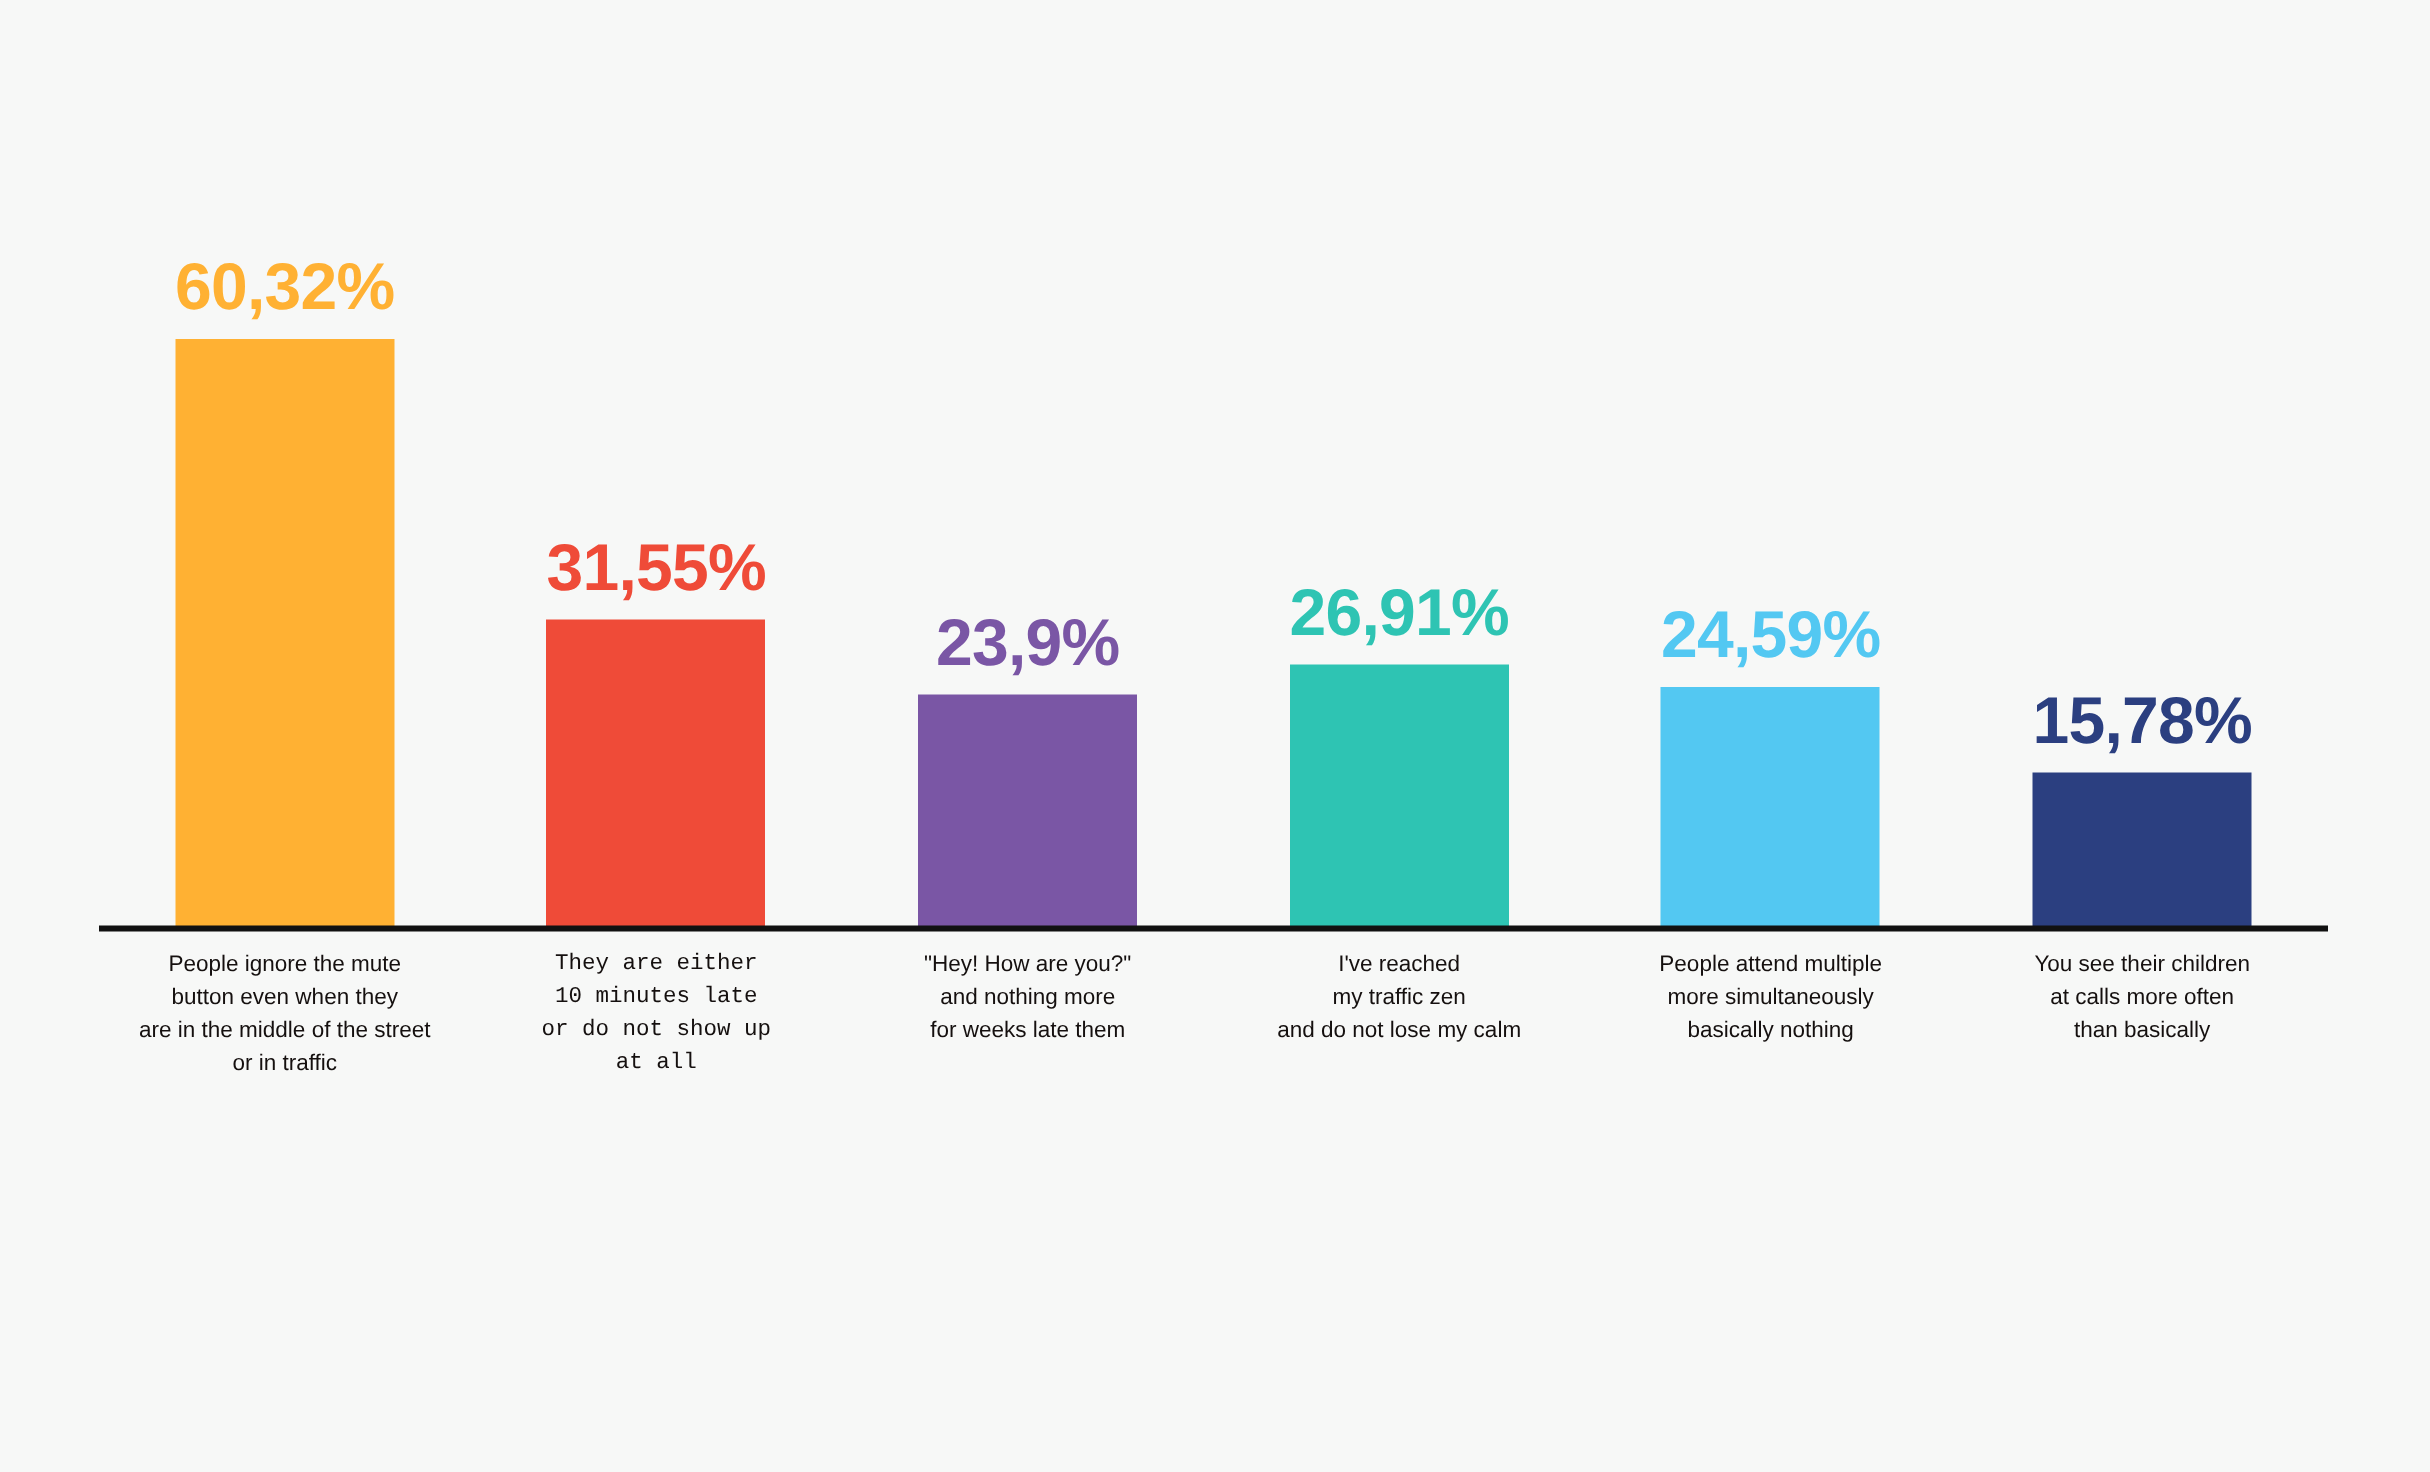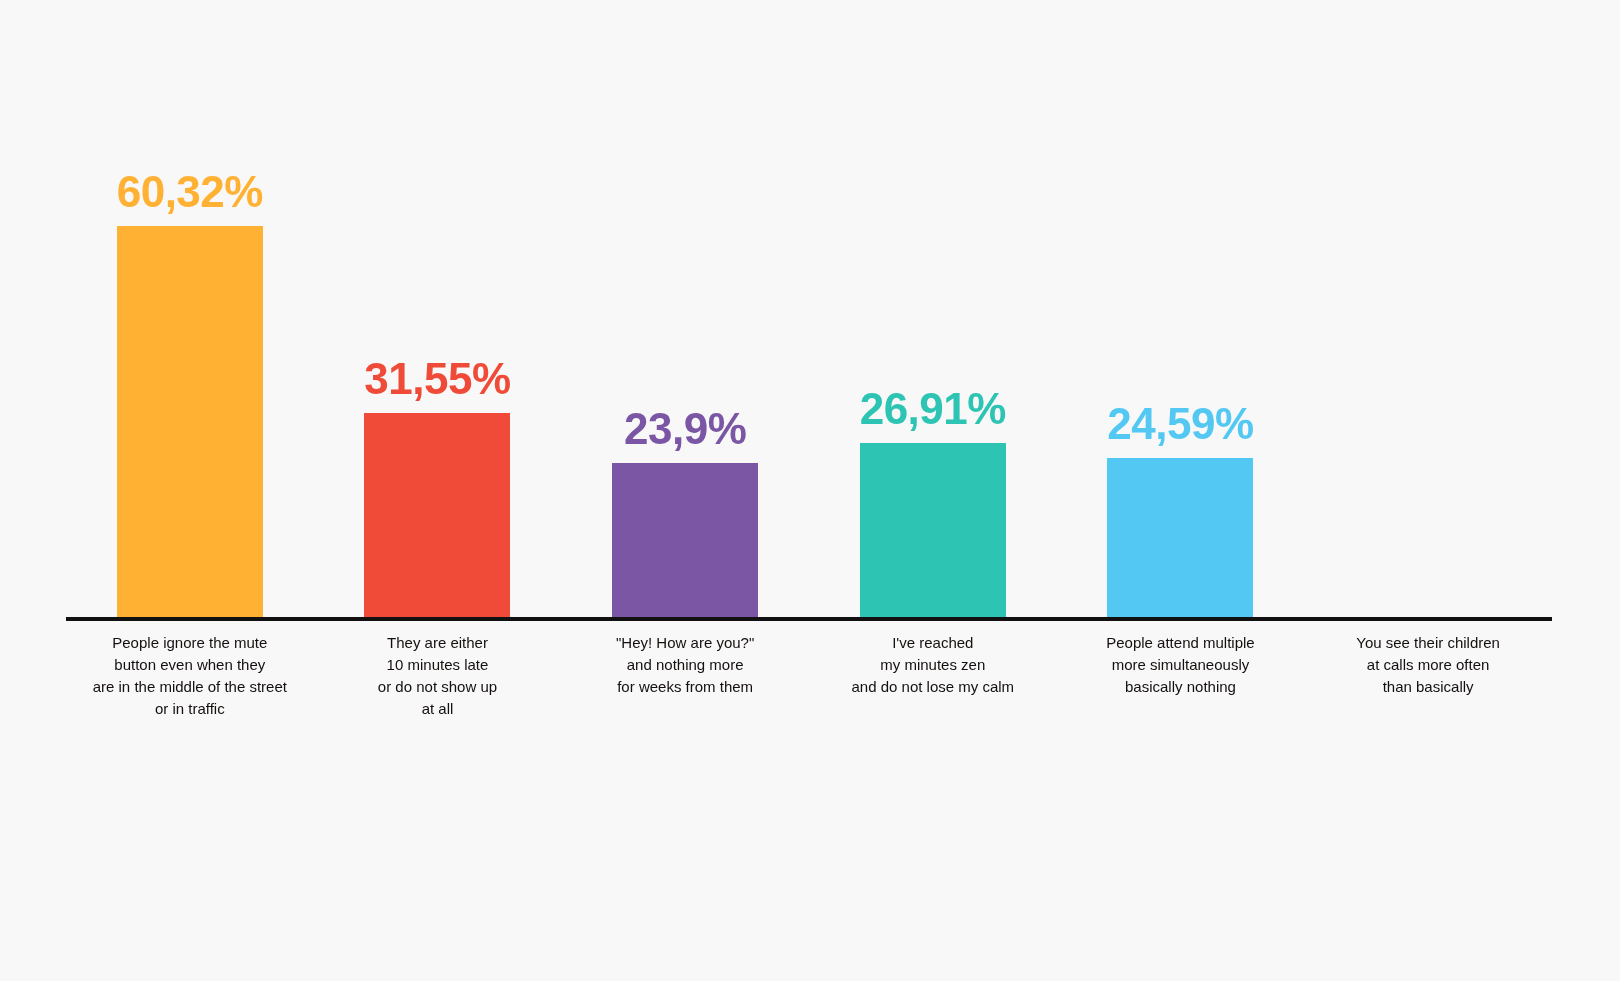--- a/index.html
+++ b/index.html
@@ -121,46 +121,50 @@
           <div class="bar-rect" style="background: rgb(122, 86, 165); width: 146px; height: 155.318px;"></div>
         </div>
         <div class="bar-slot" style="width: 247.667px;">
           <div class="bar-value" style="color: rgb(46, 196, 179);">26,91%</div>
           <div class="bar-rect" style="background: rgb(46, 196, 179); width: 146px; height: 174.879px;"></div>
         </div>
         <div class="bar-slot" style="width: 247.667px;">
           <div class="bar-value" style="color: rgb(83, 200, 242); text-align: center;">24,59%</div>
           <div class="bar-rect" style="background: rgb(83, 200, 242); width: 146px; height: 159.802px;"></div>
         </div>
+        <div class="bar-slot" style="width: 247.667px;">
+          <div class="bar-value" style="color: rgb(43, 63, 128);">15,78%</div>
+          <div class="bar-rect" style="background: rgb(43, 63, 128); width: 146px; height: 102.549px;"></div>
+        </div>
       </div>
   </div>
 
   <div class="axis-line" style="background: rgb(17, 17, 17);"></div>
 
   <div class="labels-row" id="labels-row">
       <div class="cat-label" style="width: 247.667px;">
         <span class="line">People ignore the mute</span>
         <span class="line">button even when they</span>
         <span class="line">are in the middle of the street</span>
         <span class="line">or in traffic</span>
       </div>
-      <div class="cat-label" style="width: 247.667px;">
+      <div class="cat-label" style="width: 247.667px; font-family: Liberation Mono, monospace;">
         <span class="line">They are either</span>
         <span class="line">10 minutes late</span>
         <span class="line">or do not show up</span>
         <span class="line">at all</span>
       </div>
       <div class="cat-label" style="width: 247.667px;">
         <span class="line">"Hey! How are you?"</span>
         <span class="line">and nothing more</span>
-        <span class="line">for weeks from them</span>
+        <span class="line">for weeks late them</span>
       </div>
       <div class="cat-label" style="width: 247.667px; text-align: center;">
         <span class="line">I've reached</span>
-        <span class="line">my minutes zen</span>
+        <span class="line">my traffic zen</span>
         <span class="line">and do not lose my calm</span>
       </div>
       <div class="cat-label" style="width: 247.667px;">
         <span class="line">People attend multiple</span>
         <span class="line">more simultaneously</span>
         <span class="line">basically nothing</span>
       </div>
       <div class="cat-label" style="width: 247.667px;">
         <span class="line">You see their children</span>
         <span class="line">at calls more often</span>

